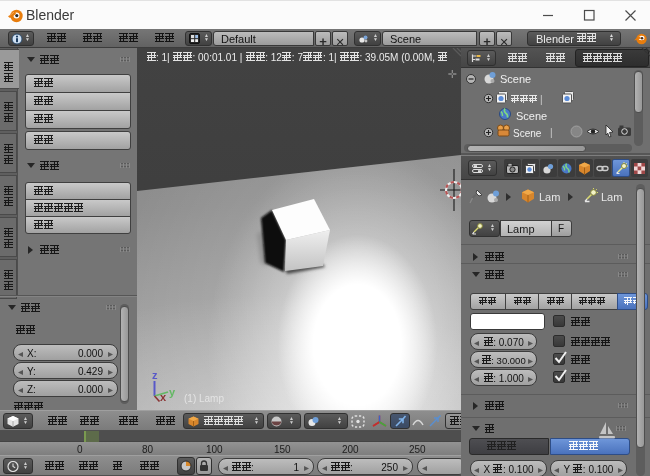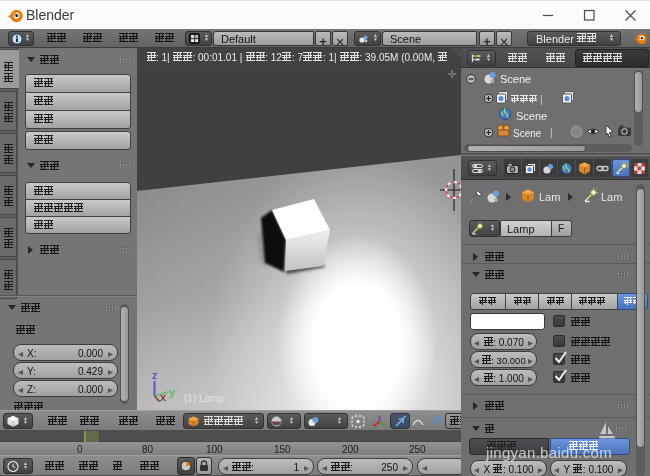--- a/index.html
+++ b/index.html
@@ -641,14 +641,13 @@
 </div>
 <div style="position:absolute;left:598px;top:420px;width:22px;height:24px">
  <svg width="22" height="24" viewBox="0 0 22 24">
         <g fill="rgba(255,255,255,.6)">
           <path d="M8 2 L8 14 L2 14 Z"></path>
           <path d="M10 6 L10 14 L15 14 Z"></path>
           <rect x="1" y="16" width="16" height="2.5" rx="1"></rect>
         </g>
       </svg>
 </div>
-<div style="position:absolute;left:486px;top:444px;font-size:15px;color:rgba(255,255,255,.68);font-family:'Liberation Sans',sans-serif;letter-spacing:.3px">jingyan.baidu.com</div>
 </div>
 
 </body></html>

